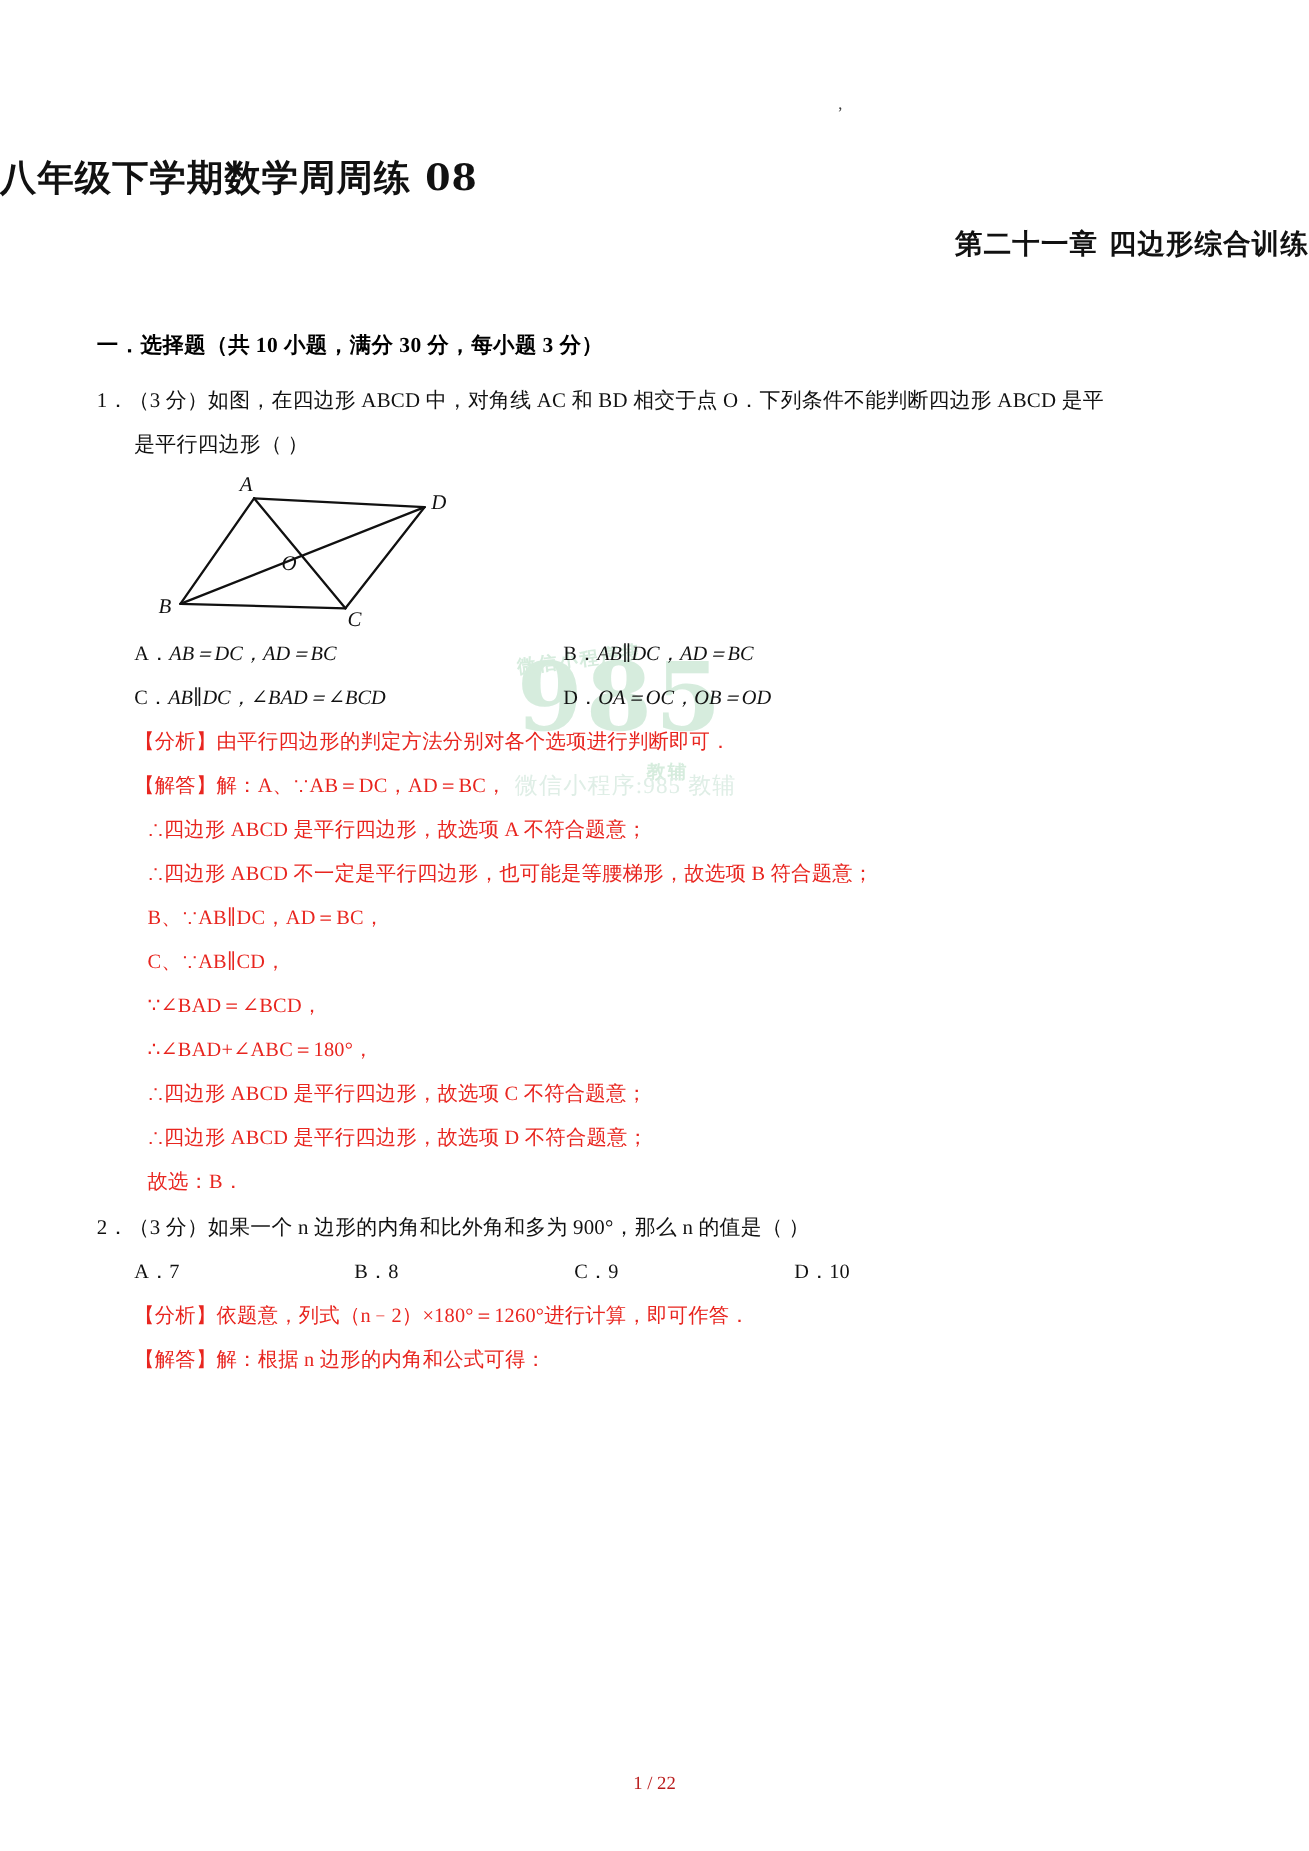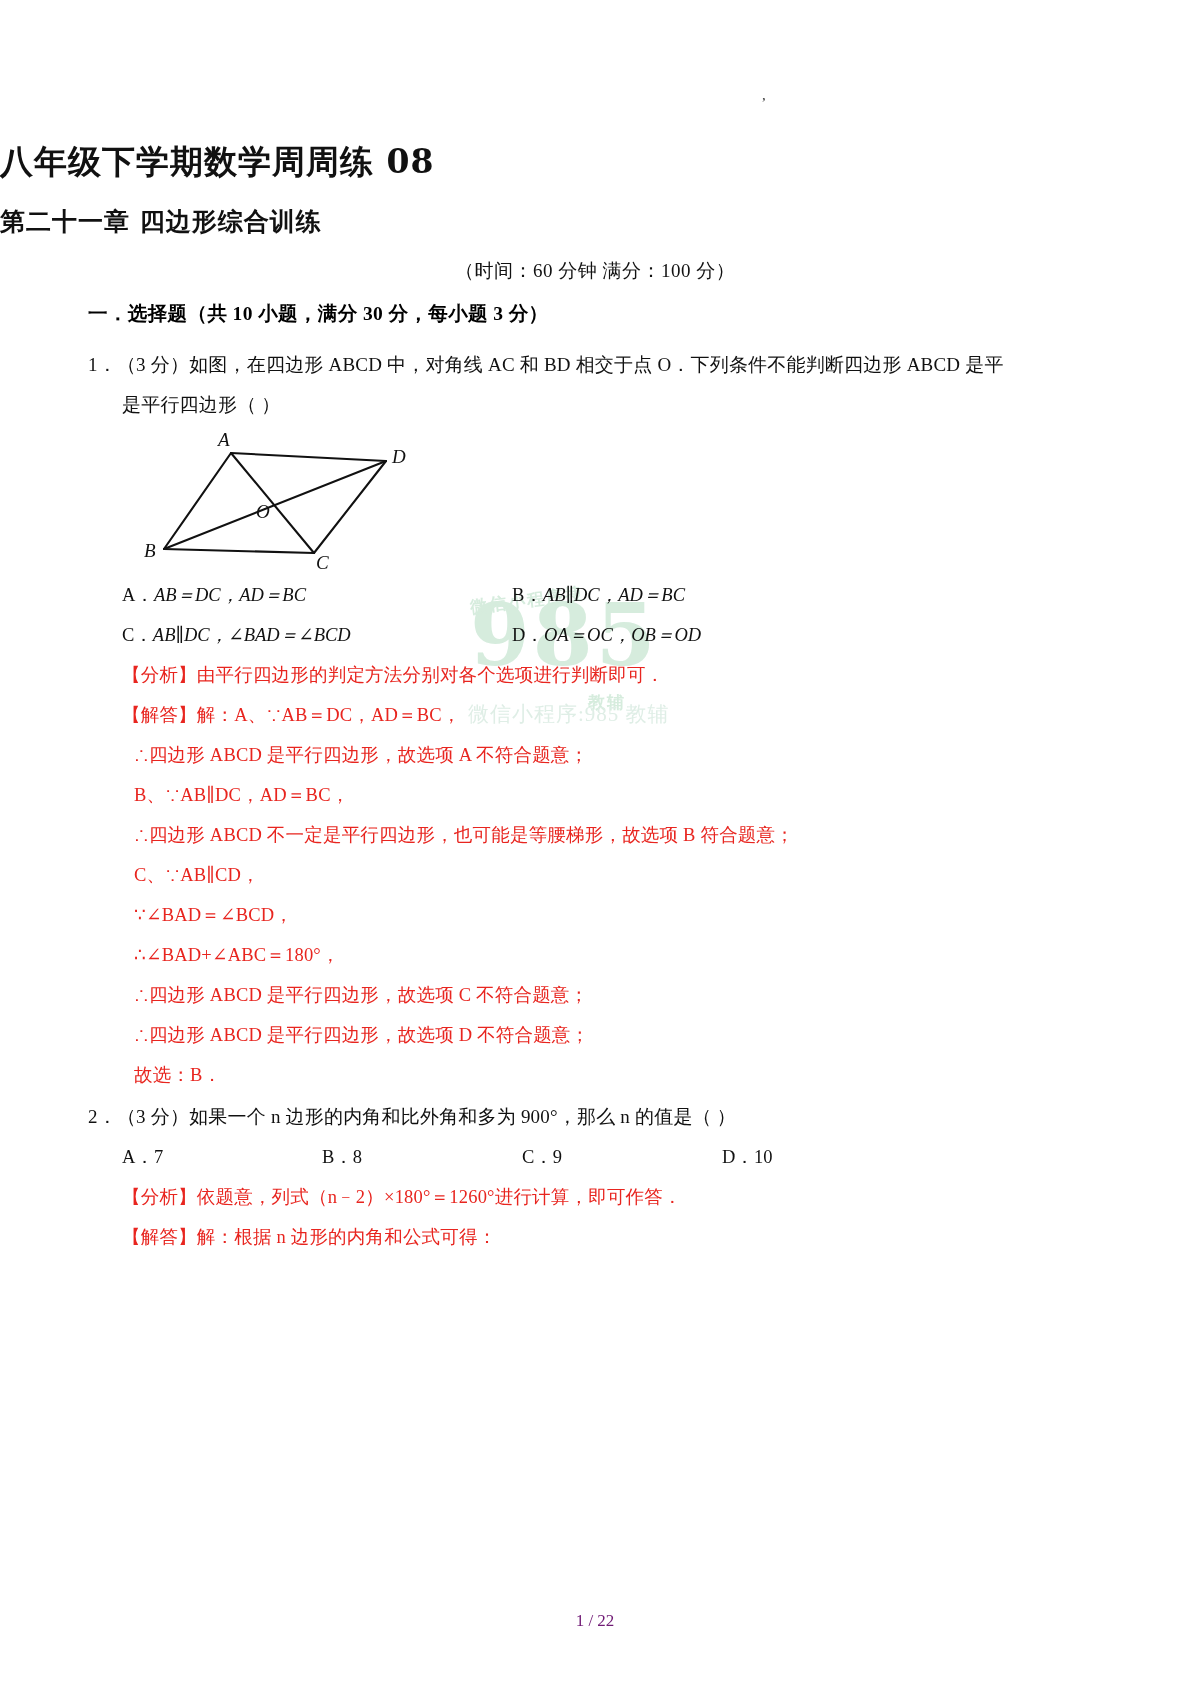--- a/index.html
+++ b/index.html
@@ -42,21 +42,21 @@
     font-family: "DejaVu Serif", "Liberation Serif", serif;
     font-size: 33px;
     font-weight: bold;
     letter-spacing: 1px;
     color: #111;
   }
   .doc-subtitle {
     position: absolute;
     left: 0; right: 0;
     top: 205px;
-    text-align: left;
+    text-align: right;
     font-family: "DejaVu Serif", "Liberation Serif", serif;
     font-size: 25px;
     font-weight: bold;
     letter-spacing: 1px;
     color: #111;
   }
   .doc-meta {
     position: absolute;
     left: 0; right: 0;
     top: 258px;
@@ -172,33 +172,32 @@
     white-space: nowrap;
   }
 
   
   .footer {
     position: absolute;
     left: 0; right: 0;
     bottom: 52px;
     text-align: center;
     font-size: 17px;
-    color: #701a75;
+    color: #b91c1c;
   }
 </style>
 </head>
 <body>
 
 <div class="page">
 
   <div class="stray-mark">,</div>
 
   <div class="doc-title">八年级下学期数学周周练 08</div>
   <div class="doc-subtitle">第二十一章 四边形综合训练</div>
-  <div class="doc-meta">（时间：60 分钟    满分：100 分）</div>
 
   <div class="wm wm-985">
     <span class="wm-arc">微信小程序搜</span>
     <span>985</span>
     <span class="wm-jiaofu">教辅</span>
   </div>
   <div class="wm wm-line">微信小程序:985 教辅</div>
 
   <div class="content">
 
@@ -249,22 +248,22 @@
       </div>
 
       <div class="sol">
         <span class="tag">【分析】</span><span>由平行四边形的判定方法分别对各个选项进行判断即可．</span>
       </div>
 
       <div class="sol">
         <span class="tag">【解答】</span><span>解：A、∵AB＝DC，AD＝BC，</span>
       </div>
       <div class="sol ind2">∴四边形 ABCD 是平行四边形，故选项 A 不符合题意；</div>
+      <div class="sol ind2">∴四边形 ABCD 不一定是平行四边形，也可能是等腰梯形，故选项 B 符合题意；</div>
       <div class="sol ind2">B、∵AB∥DC，AD＝BC，</div>
-      <div class="sol ind2">∴四边形 ABCD 不一定是平行四边形，也可能是等腰梯形，故选项 B 符合题意；</div>
       <div class="sol ind2">C、∵AB∥CD，</div>
       <div class="sol ind2">∵∠BAD＝∠BCD，</div>
       <div class="sol ind2">∴∠BAD+∠ABC＝180°，</div>
       <div class="sol ind2">∴四边形 ABCD 是平行四边形，故选项 C 不符合题意；</div>
       <div class="sol ind2">∴四边形 ABCD 是平行四边形，故选项 D 不符合题意；</div>
       <div class="sol ind2">故选：B．</div>
     </div>
 
     <div class="q-block">
       <div class="q-line">2．（3 分）如果一个 n 边形的内角和比外角和多为 900°，那么 n 的值是（      ）</div>

